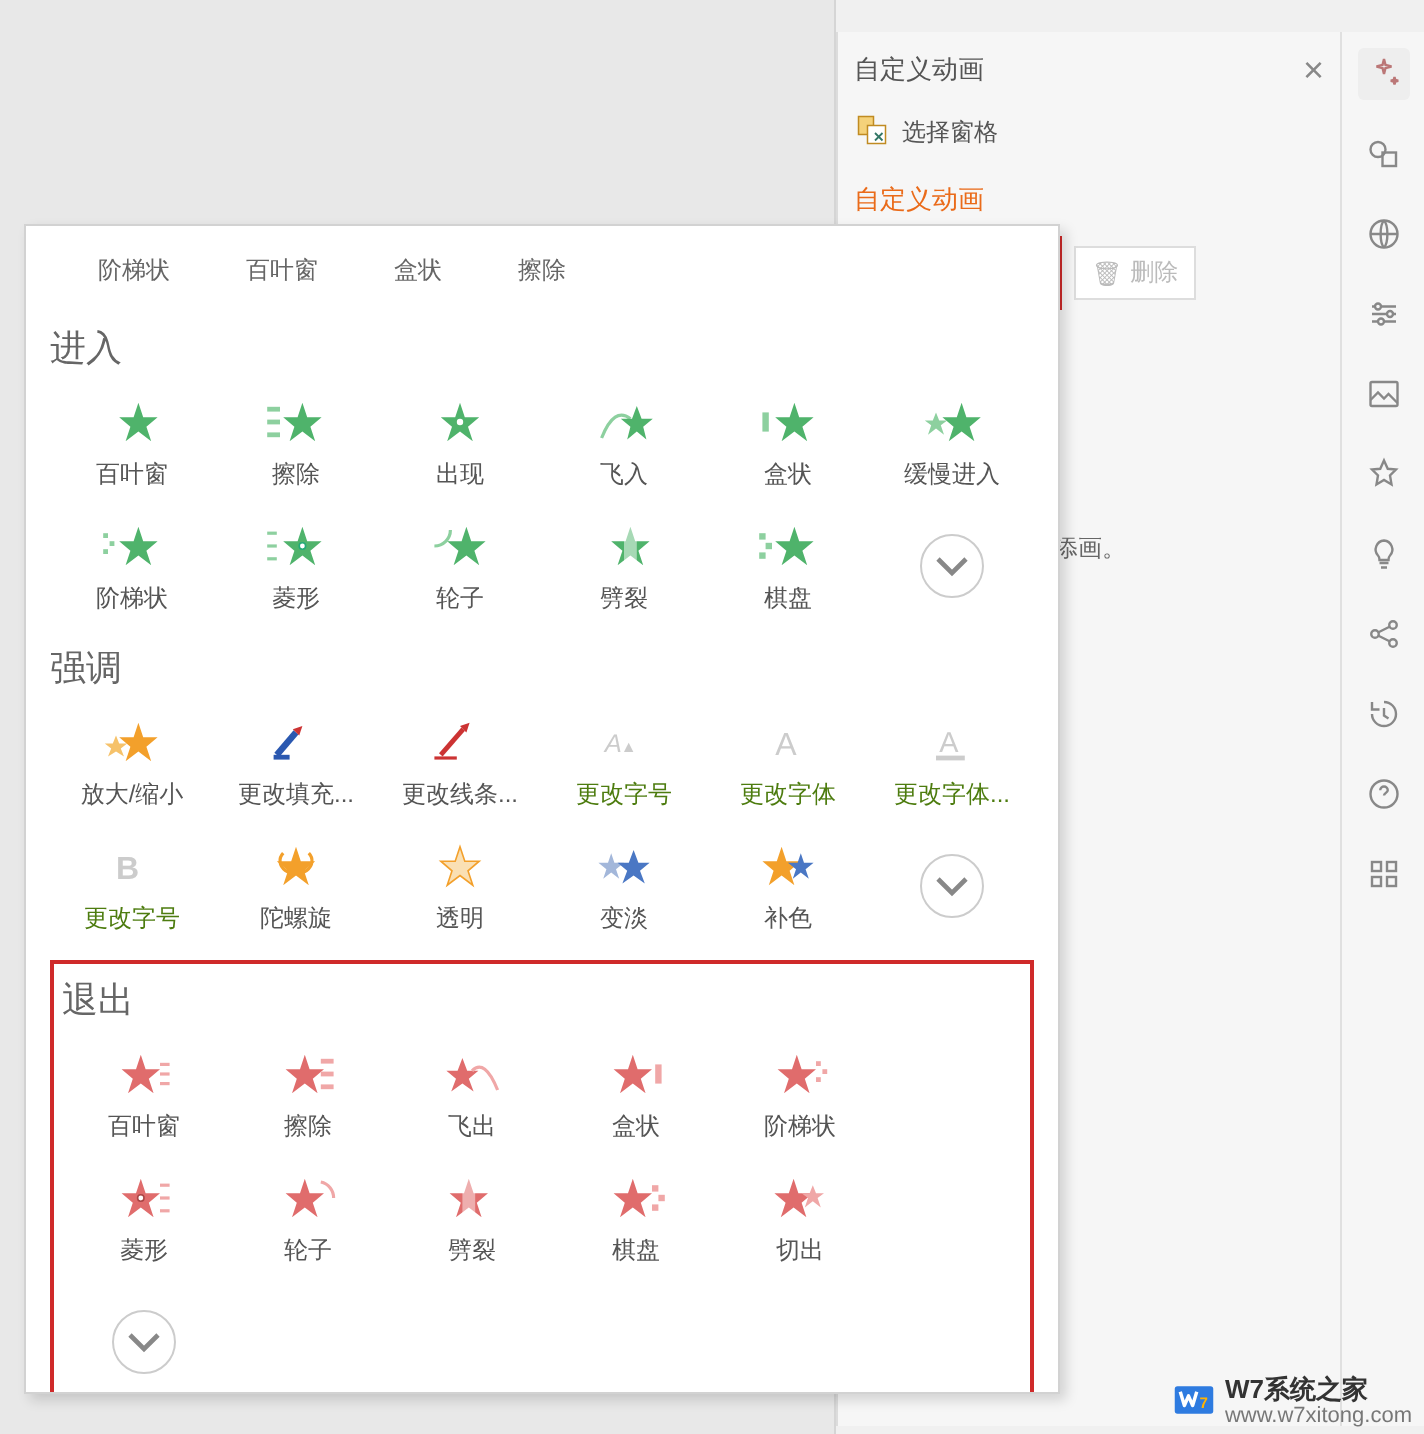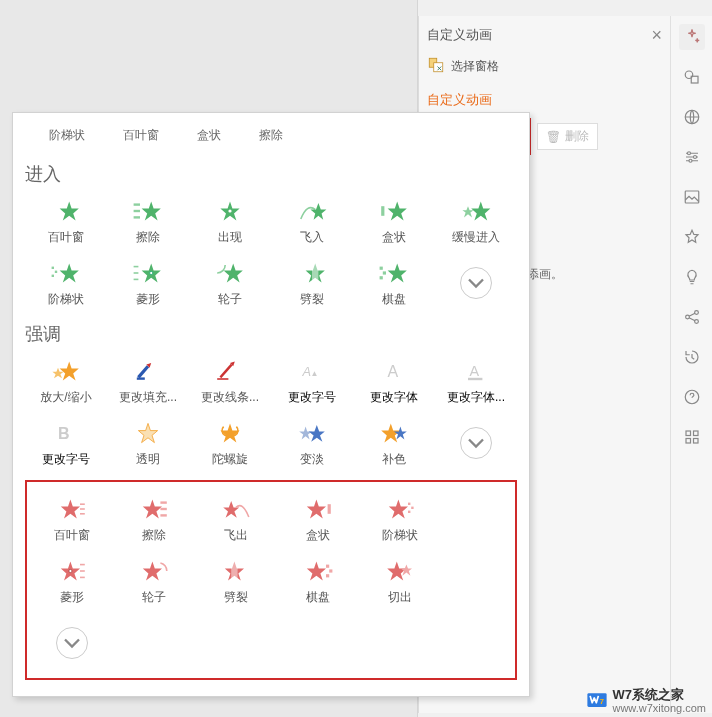--- a/index.html
+++ b/index.html
@@ -83,21 +83,21 @@
   }
   .grid { display: flex; flex-wrap: wrap; margin-bottom: 6px; }
   .cell {
     width: 82px; height: 62px;
     display: flex; flex-direction: column; align-items: center; justify-content: center;
     gap: 4px; cursor: pointer;
   }
   .cell svg { width: 32px; height: 28px; }
   .cell-label { color: #555; font-size: 12px; white-space: nowrap; text-align: center; max-width: 78px; overflow: hidden; text-overflow: ellipsis; }
   .cell.disabled { color: #bbb; }
-  .cell.disabled .cell-label { color: #000000; }
+  .cell.disabled .cell-label { color: #4d7c0f; }
   .more-circle {
     width: 32px; height: 32px; border-radius: 50%; border: 1px solid #ccc;
     display: flex; align-items: center; justify-content: center; color: #888;
   }
   .exit-highlight {
     border: 2px solid #cf2a2a; padding: 6px 4px 4px 4px; margin-top: 6px;
   }
   
   .g { color: #4fb36b; } .g2 { color: #6fc487; }
 
@@ -379,31 +379,31 @@
       <span class="cell-label">更改字体...</span>
     </div>
     <div class="cell disabled">
       <svg viewBox="0 0 40 32">
           <text x="10" y="24" font-size="20" font-weight="bold" fill="#ccc">B</text>
         </svg>
       <span class="cell-label">更改字号</span>
     </div>
     <div class="cell">
       <svg viewBox="0 0 40 32">
+          <path d="M12 8 a10 8 0 1 0 16 0" stroke="#f3a02b" stroke-width="2" fill="none"></path>
+          <polygon fill="#f3a02b" points="20,4 23,13 32,13 25,19 28,28 20,22 12,28 15,19 8,13 17,13"></polygon>
+        </svg>
+      <span class="cell-label">陀螺旋</span>
+    </div>
+    <div class="cell">
+      <svg viewBox="0 0 40 32">
           <polygon fill="#f6c26a" opacity="0.5" points="20,4 23,13 32,13 25,19 28,28 20,22 12,28 15,19 8,13 17,13"></polygon>
           <polygon fill="none" stroke="#f3a02b" stroke-width="1" points="20,4 23,13 32,13 25,19 28,28 20,22 12,28 15,19 8,13 17,13"></polygon>
         </svg>
       <span class="cell-label">透明</span>
-    </div>
-    <div class="cell">
-      <svg viewBox="0 0 40 32">
-          <path d="M12 8 a10 8 0 1 0 16 0" stroke="#f3a02b" stroke-width="2" fill="none"></path>
-          <polygon fill="#f3a02b" points="20,4 23,13 32,13 25,19 28,28 20,22 12,28 15,19 8,13 17,13"></polygon>
-        </svg>
-      <span class="cell-label">陀螺旋</span>
     </div>
     <div class="cell">
       <svg viewBox="0 0 40 32">
           <polygon fill="#a3b7da" points="12,8 14,14 20,14 15,18 17,24 12,20 7,24 9,18 4,14 10,14"></polygon>
           <polygon fill="#4a77c4" points="26,6 29,14 36,14 30,19 33,27 26,22 19,27 22,19 16,14 23,14"></polygon>
         </svg>
       <span class="cell-label">变淡</span>
     </div>
     <div class="cell">
       <svg viewBox="0 0 40 32">
@@ -415,20 +415,21 @@
     <div class="cell">
       <span class="more-circle">
           <svg viewBox="0 0 24 24" width="14" height="14">
             <path d="M6 9l6 6 6-6" stroke="#888" stroke-width="2" fill="none"></path>
           </svg>
         </span>
     </div>
   </div>
 
   <div class="exit-highlight">
+    <span class="section-label" style="margin-top:0">退出</span>
     <div class="grid" style="margin-bottom:0">
       <div class="cell">
           <svg viewBox="0 0 40 32">
             <polygon fill="#e06c6c" points="18,4 21,13 30,13 23,19 26,28 18,22 10,28 13,19 6,13 15,13"></polygon>
             <line x1="30" y1="10" x2="36" y2="10" stroke="#f0a7a7" stroke-width="2"></line>
             <line x1="30" y1="16" x2="36" y2="16" stroke="#f0a7a7" stroke-width="2"></line>
             <line x1="30" y1="22" x2="36" y2="22" stroke="#f0a7a7" stroke-width="2"></line>
           </svg>
           <span class="cell-label">百叶窗</span>
         </div>

